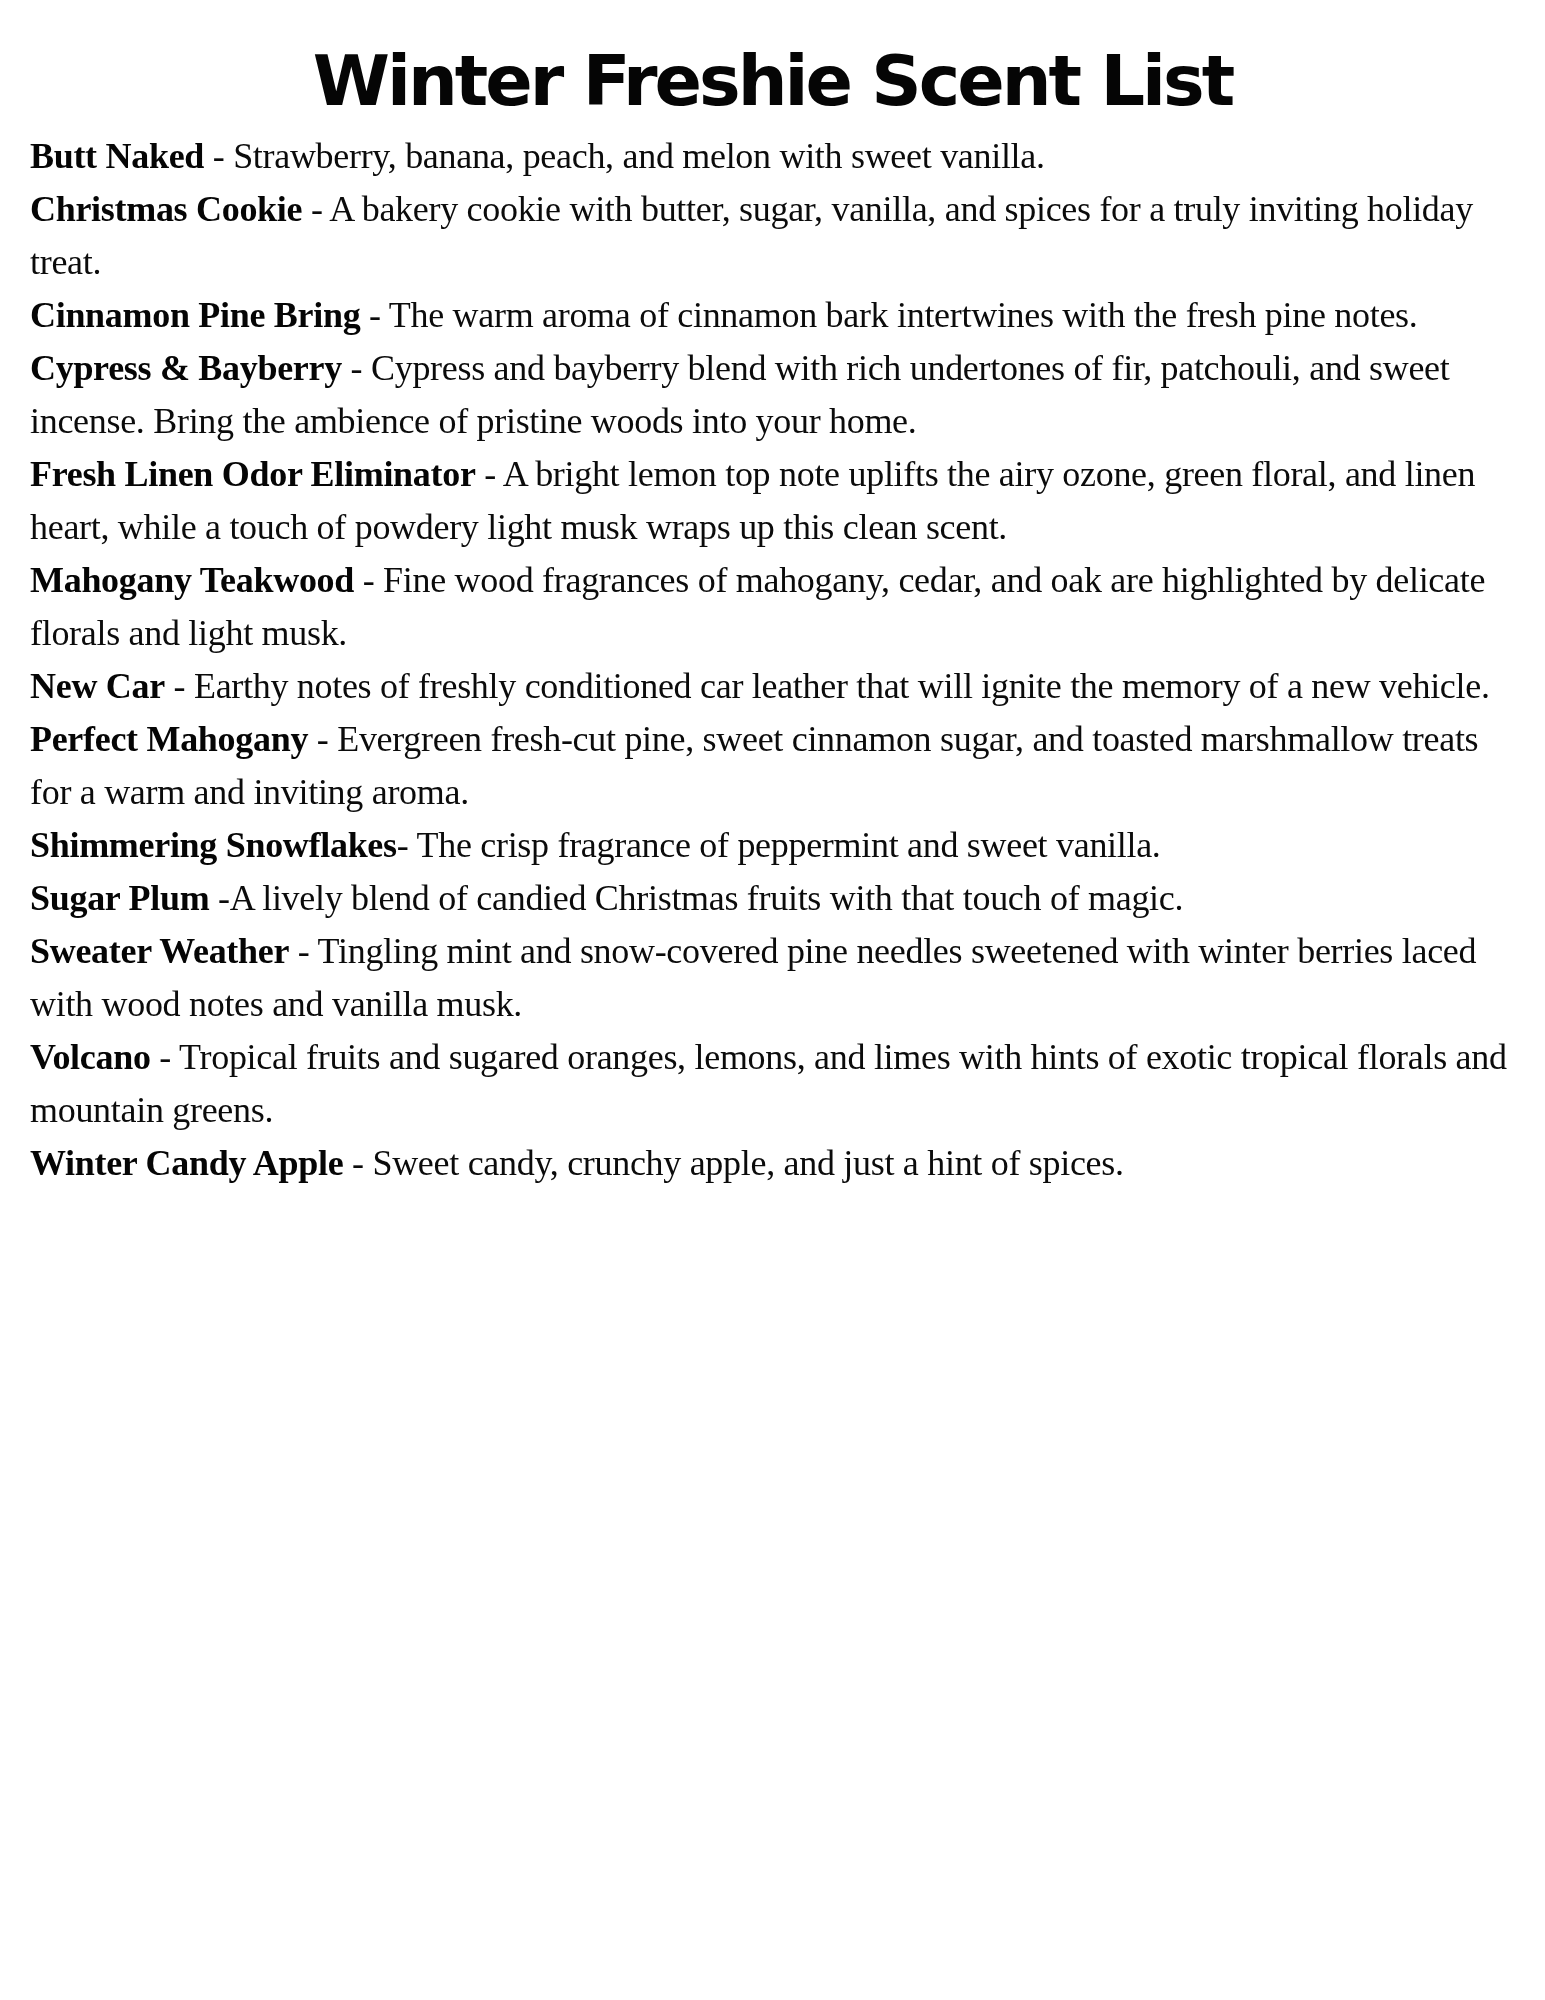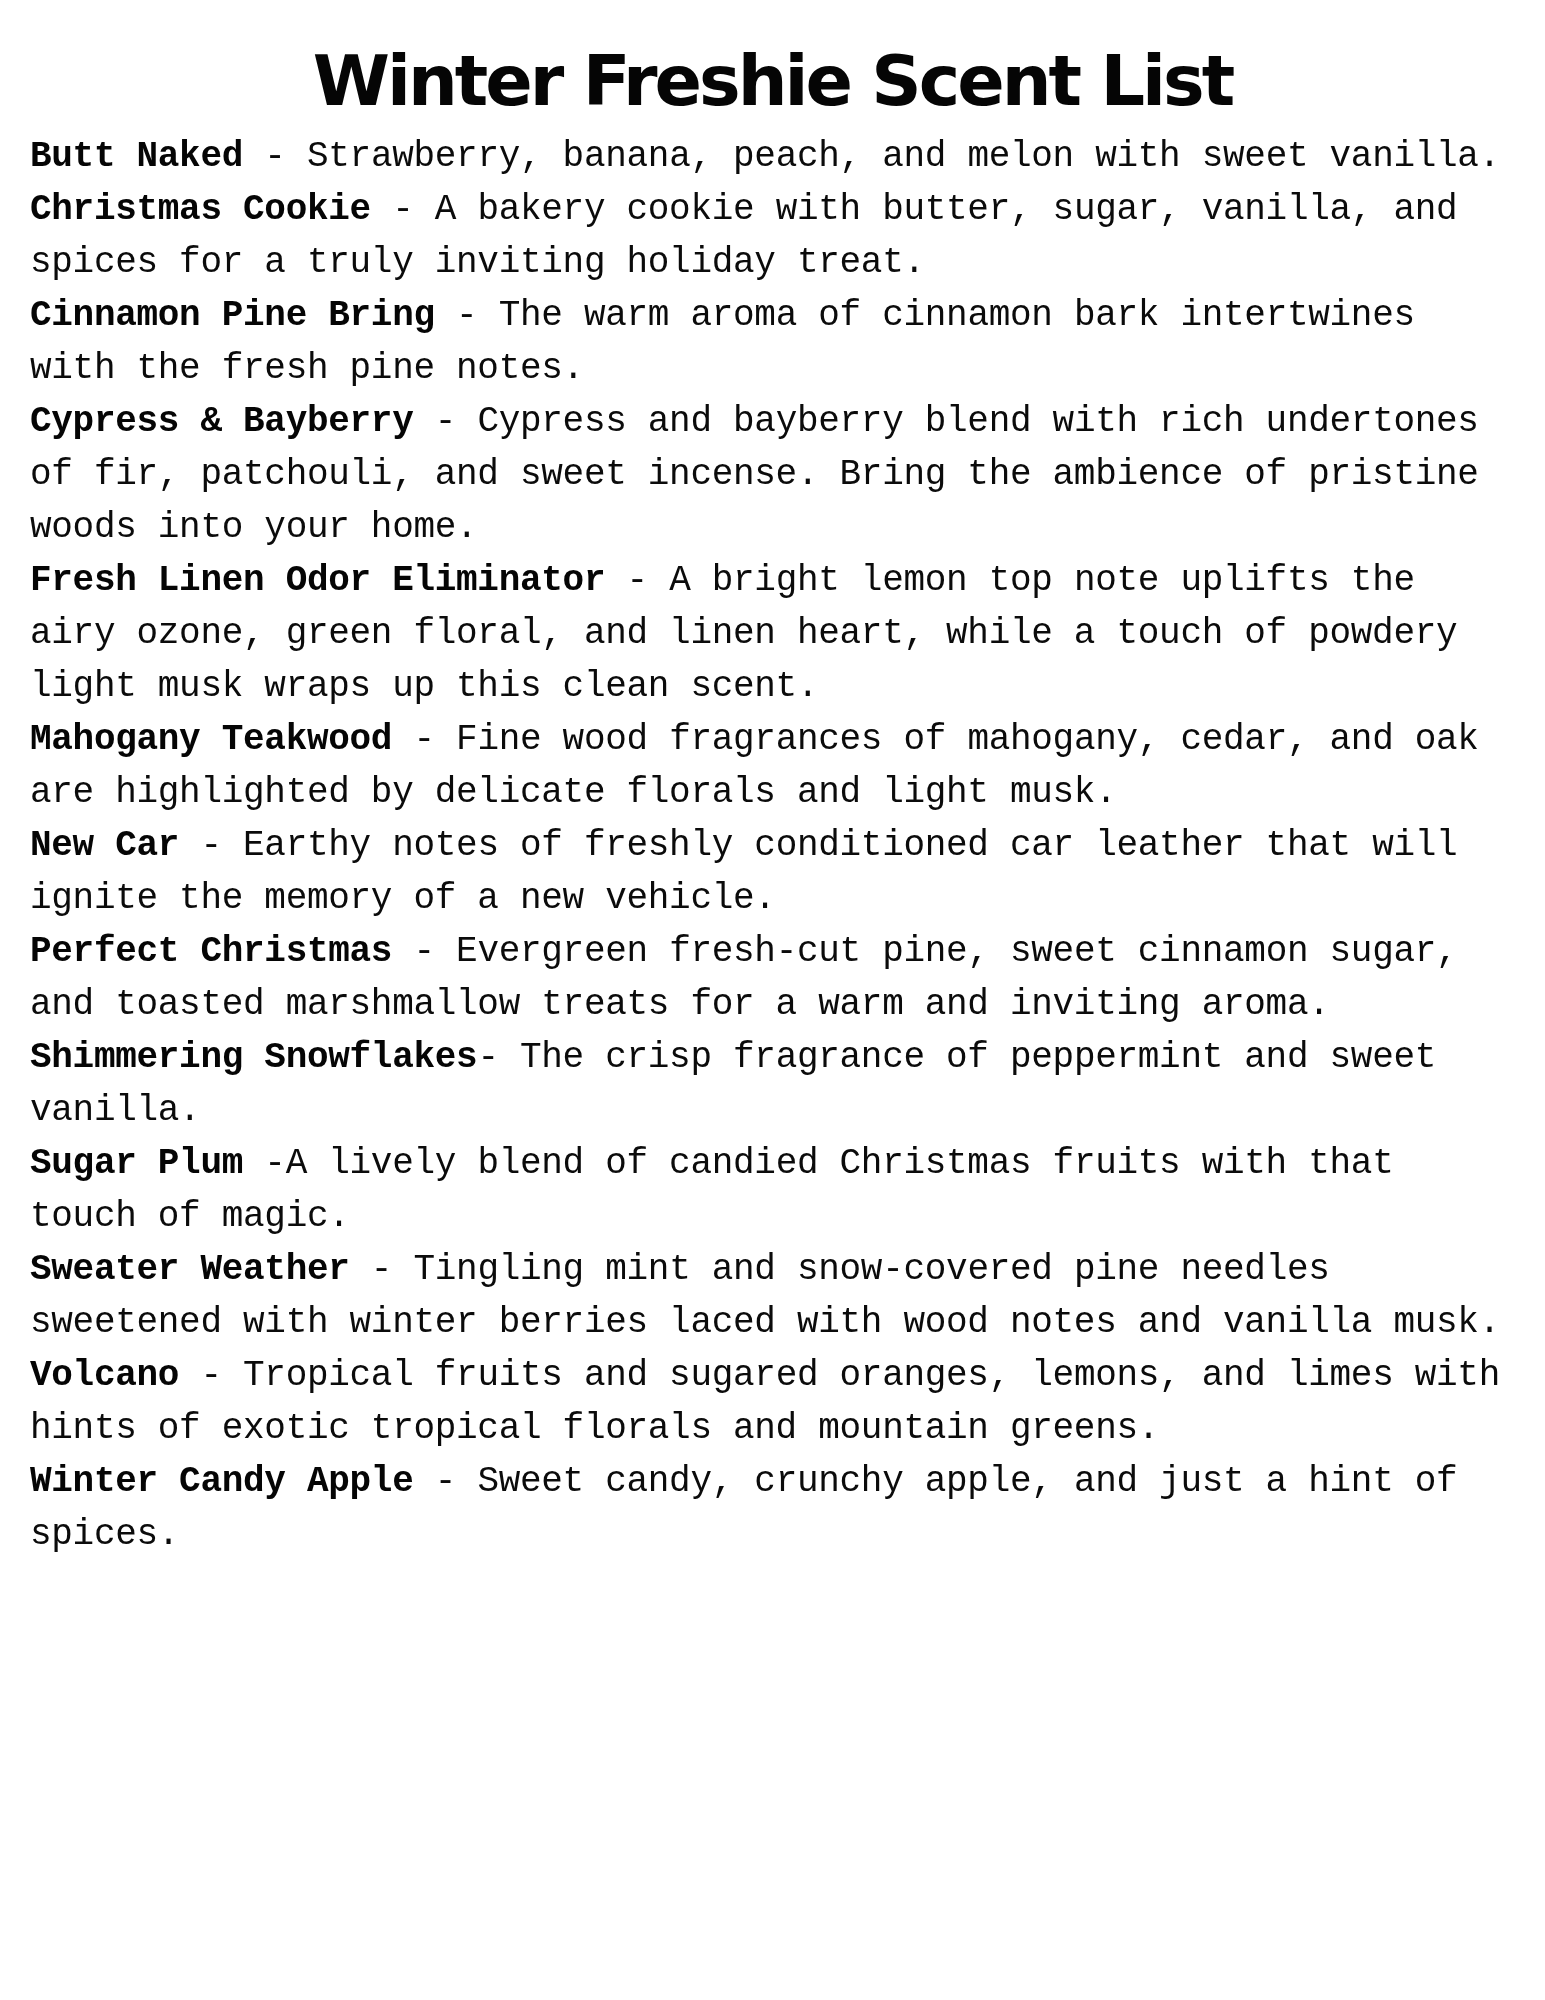--- a/index.html
+++ b/index.html
@@ -23,21 +23,21 @@
     font-family: "DejaVu Sans", sans-serif;
     font-weight: 700;
     font-size: 70px;
     line-height: 1.08;
     letter-spacing: -3px;
     color: #050505;
     white-space: nowrap;
   }
   .scent-list {
     padding: 0 30px 0 30px;
-    font-family: Liberation Mono, monospace;
+    font-family: Liberation Serif, serif;
     font-size: 36px;
     line-height: 53px;
     letter-spacing: -0.3px;
     color: #0b0b0b;
     margin-top: 10px;
   }
   .scent {
     margin: 0;
     padding: 0;
   }
@@ -55,20 +55,20 @@
 <div class="page">
   <h1 class="title">Winter Freshie Scent List</h1>
   <div class="scent-list">
       <p class="scent"><span class="scent-name">Butt Naked</span><span class="scent-sep"> - </span><span class="scent-desc">Strawberry, banana, peach, and melon with sweet vanilla.</span></p>
       <p class="scent"><span class="scent-name">Christmas Cookie</span><span class="scent-sep"> - </span><span class="scent-desc">A bakery cookie with butter, sugar, vanilla, and spices for a truly inviting holiday treat.</span></p>
       <p class="scent"><span class="scent-name">Cinnamon Pine Bring</span><span class="scent-sep"> - </span><span class="scent-desc">The warm aroma of cinnamon bark intertwines with the fresh pine notes.</span></p>
       <p class="scent"><span class="scent-name">Cypress &amp; Bayberry</span><span class="scent-sep"> - </span><span class="scent-desc">Cypress and bayberry blend with rich undertones of fir, patchouli, and sweet incense. Bring the ambience of pristine woods into your home.</span></p>
       <p class="scent"><span class="scent-name">Fresh Linen Odor Eliminator</span><span class="scent-sep"> - </span><span class="scent-desc">A bright lemon top note uplifts the airy ozone, green floral, and linen heart, while a touch of powdery light musk wraps up this clean scent.</span></p>
       <p class="scent"><span class="scent-name">Mahogany Teakwood</span><span class="scent-sep"> - </span><span class="scent-desc">Fine wood fragrances of mahogany, cedar, and oak are highlighted by delicate florals and light musk.</span></p>
       <p class="scent"><span class="scent-name">New Car</span><span class="scent-sep"> - </span><span class="scent-desc">Earthy notes of freshly conditioned car leather that will ignite the memory of a new vehicle.</span></p>
-      <p class="scent"><span class="scent-name">Perfect Christmas</span><span class="scent-sep"> - </span><span class="scent-desc">Evergreen fresh-cut pine, sweet cinnamon sugar, and toasted marshmallow treats for a warm and inviting aroma.</span></p>
+      <p class="scent"><span class="scent-name">Perfect Mahogany</span><span class="scent-sep"> - </span><span class="scent-desc">Evergreen fresh-cut pine, sweet cinnamon sugar, and toasted marshmallow treats for a warm and inviting aroma.</span></p>
       <p class="scent"><span class="scent-name">Shimmering Snowflakes</span><span class="scent-sep">- </span><span class="scent-desc">The crisp fragrance of peppermint and sweet vanilla.</span></p>
       <p class="scent"><span class="scent-name">Sugar Plum</span><span class="scent-sep"> -</span><span class="scent-desc">A lively blend of candied Christmas fruits with that touch of magic.</span></p>
       <p class="scent"><span class="scent-name">Sweater Weather</span><span class="scent-sep"> - </span><span class="scent-desc">Tingling mint and snow-covered pine needles sweetened with winter berries laced with wood notes and vanilla musk.</span></p>
       <p class="scent"><span class="scent-name">Volcano</span><span class="scent-sep"> - </span><span class="scent-desc">Tropical fruits and sugared oranges, lemons, and limes with hints of exotic tropical florals and mountain greens.</span></p>
       <p class="scent"><span class="scent-name">Winter Candy Apple</span><span class="scent-sep"> - </span><span class="scent-desc">Sweet candy, crunchy apple, and just a hint of spices.</span></p>
     </div>
 </div>
 
 </body></html>

